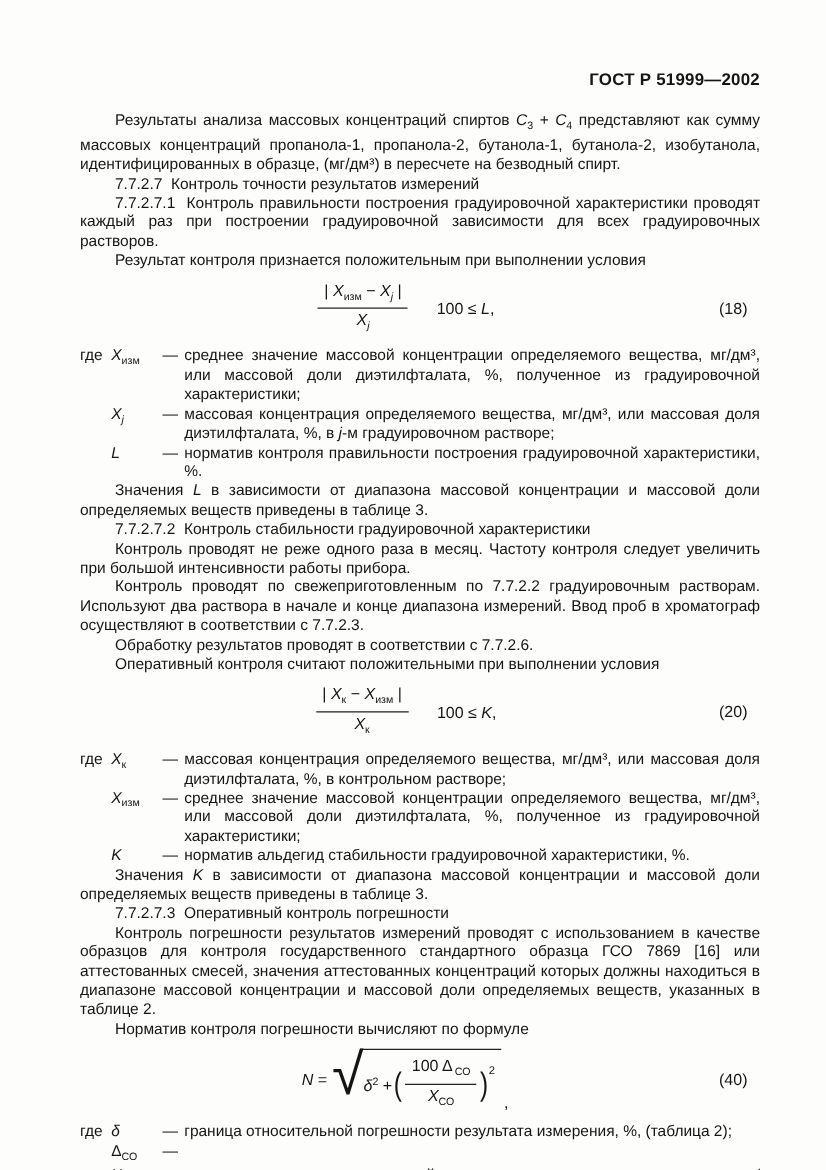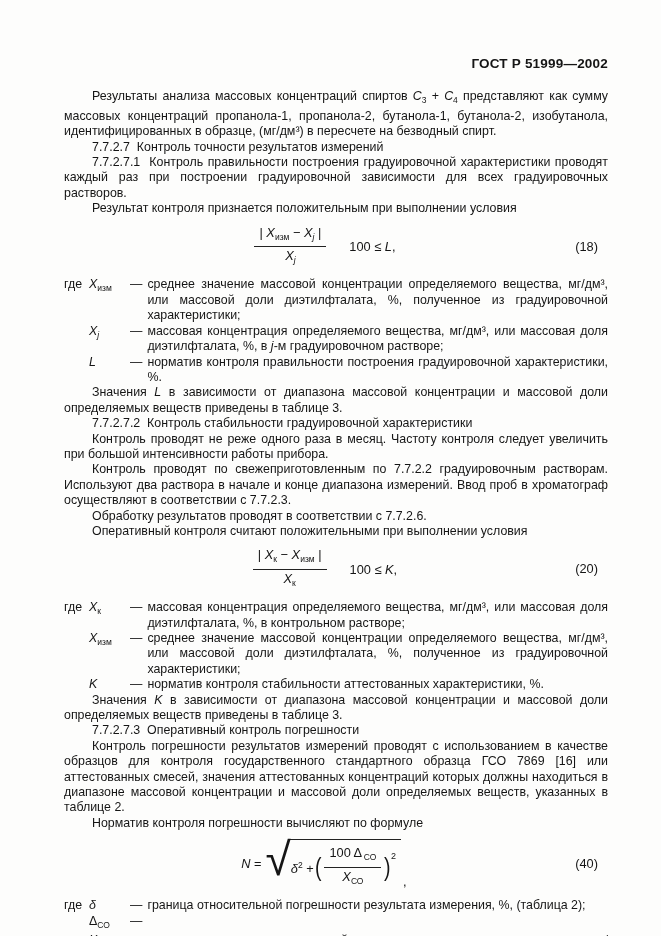--- a/index.html
+++ b/index.html
@@ -145,21 +145,21 @@
     <div class="def-item">
       <span class="def-lead"></span>
       <span class="def-term"><span class="i">X</span><span class="sub">изм</span></span>
       <span class="def-dash">—</span>
       <span class="def-text"><span>среднее значение массовой концентрации определяемого вещества, мг/дм³, или массовой доли диэтилфталата, %, полученное из градуировочной характеристики;</span></span>
     </div>
     <div class="def-item">
       <span class="def-lead"></span>
       <span class="def-term"><span class="i">K</span></span>
       <span class="def-dash">—</span>
-      <span class="def-text"><span>норматив контроля стабильности аттестованных характеристики, %.</span></span>
+      <span class="def-text"><span>норматив альдегид стабильности градуировочной характеристики, %.</span></span>
     </div>
   </div>
 
   <p class="para"><span>Значения </span><span class="i">K</span><span> в зависимости от диапазона массовой концентрации и массовой доли определяемых веществ приведены в таблице 3.</span></p>
   <p class="para">7.7.2.7.3&nbsp; Оперативный контроль погрешности</p>
   <p class="para">Контроль погрешности результатов измерений проводят с использованием в качестве образцов для контроля государственного стандартного образца ГСО 7869 [16] или аттестованных смесей, значения аттестованных концентраций которых должны находиться в диапазоне массовой концентрации и массовой доли определяемых веществ, указанных в таблице 2.</p>
   <p class="para">Норматив контроля погрешности вычисляют по формуле</p>
 
   <div class="formula">
     <span><span class="i">N</span><span> = </span></span>

